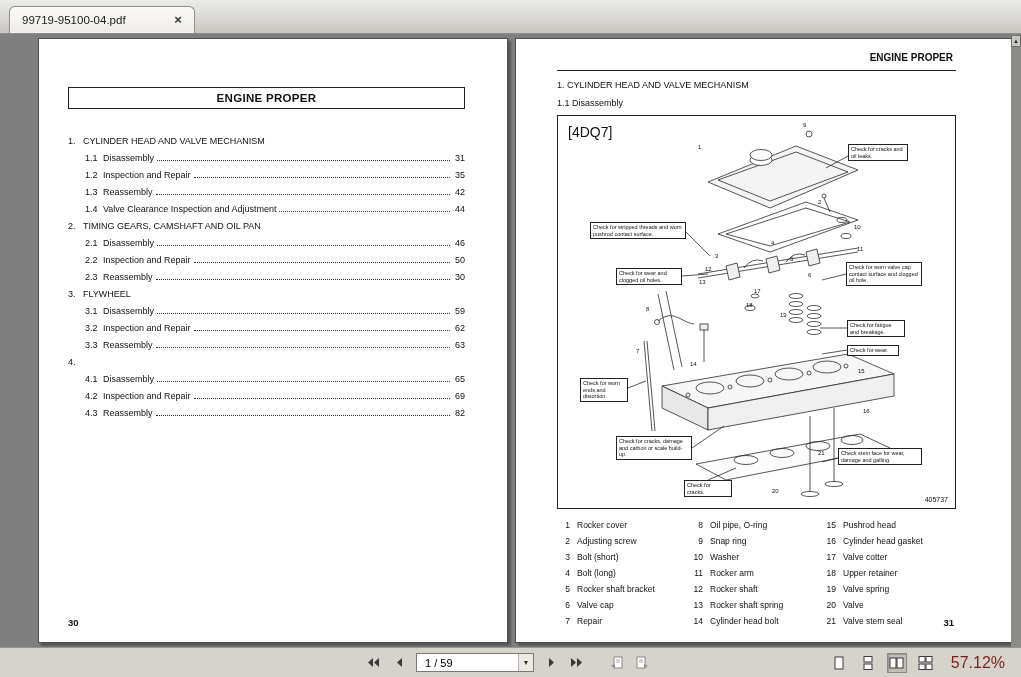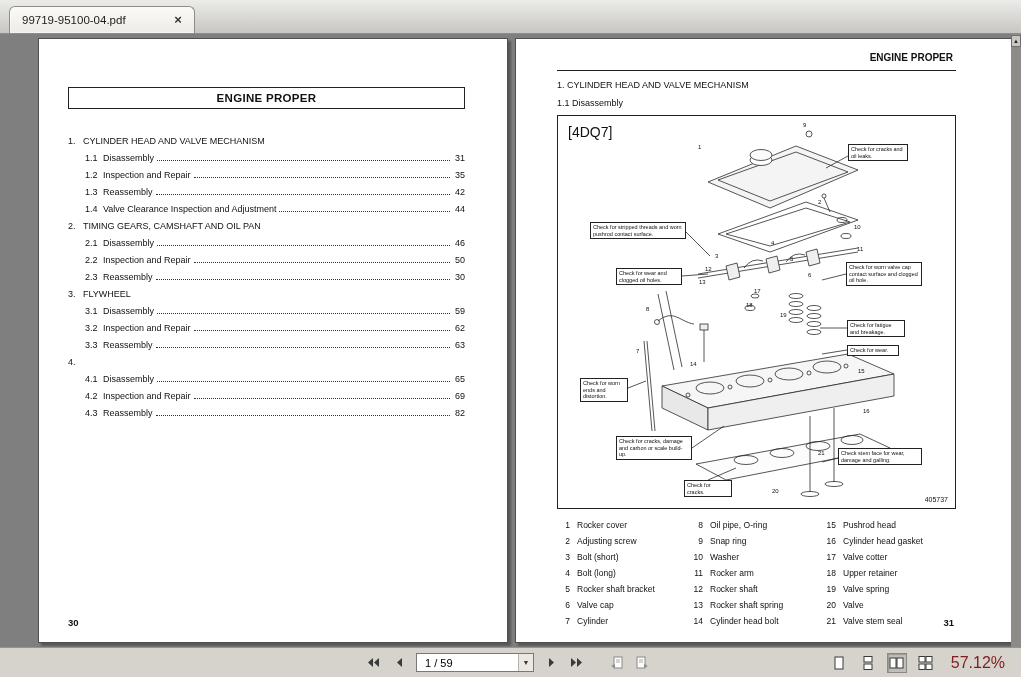--- a/index.html
+++ b/index.html
@@ -476,21 +476,21 @@
               <span class="part-name">Rocker shaft bracket</span>
             </div>
 
             <div class="part-row">
               <span class="part-num">6</span>
               <span class="part-name">Valve cap</span>
             </div>
 
             <div class="part-row">
               <span class="part-num">7</span>
-              <span class="part-name">Cylinder</span>
+              <span class="part-name">Repair</span>
             </div>
           </div>
         <div class="parts-col">
 
             <div class="part-row">
               <span class="part-num">8</span>
               <span class="part-name">Oil pipe, O-ring</span>
             </div>
 
             <div class="part-row">

